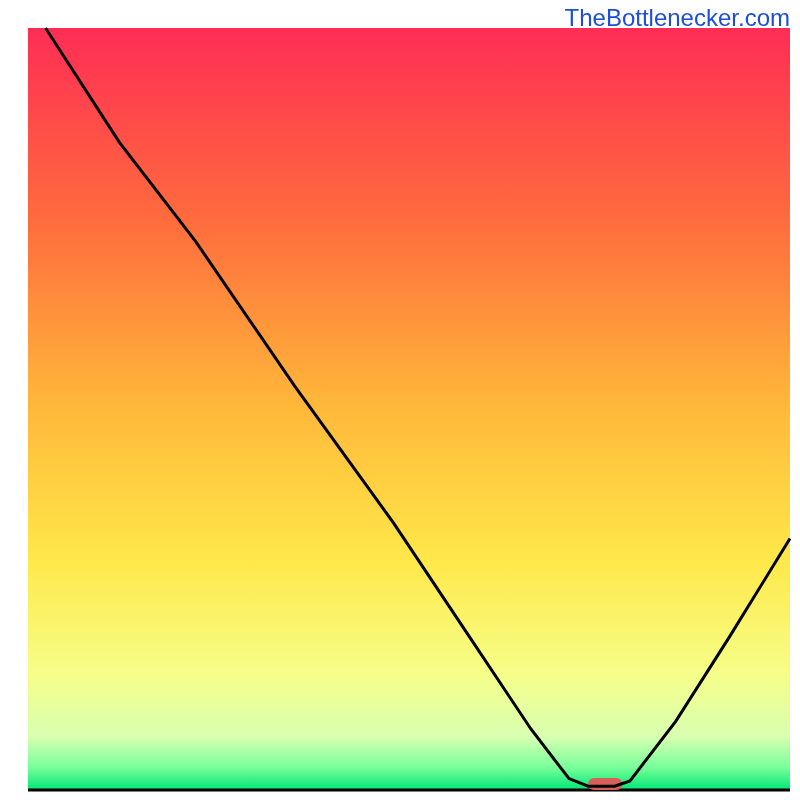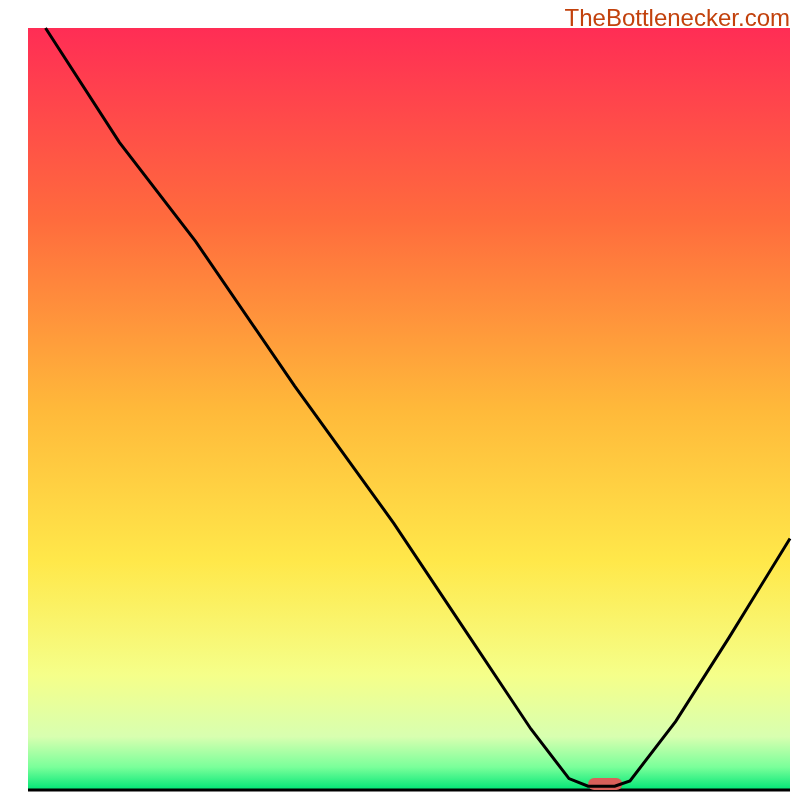--- a/index.html
+++ b/index.html
@@ -14,21 +14,21 @@
     position: absolute;
     top: 0;
     left: 0;
     width: 800px;
     height: 800px;
   }
   .watermark {
     position: absolute;
     top: 4px;
     right: 10px;
-    color: #c2410c;
+    color: #1d4ed8;
     font-size: 24px;
     font-weight: 500;
     z-index: 10;
   }
   svg {
     display: block;
   }
 </style>
 </head>
 <body>

